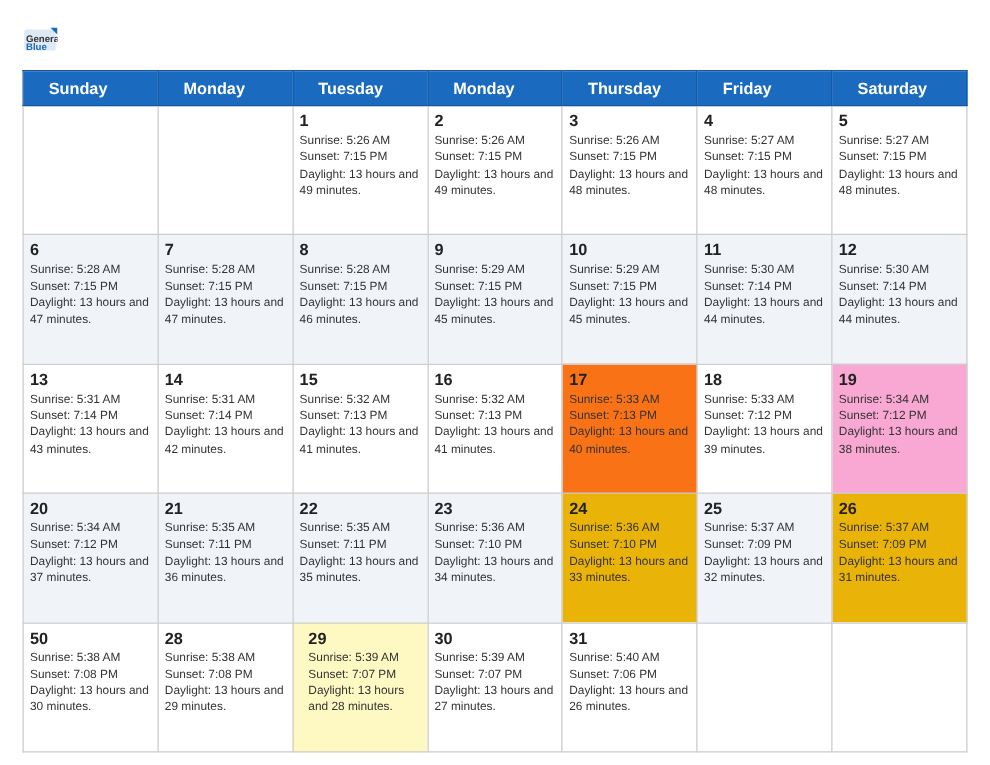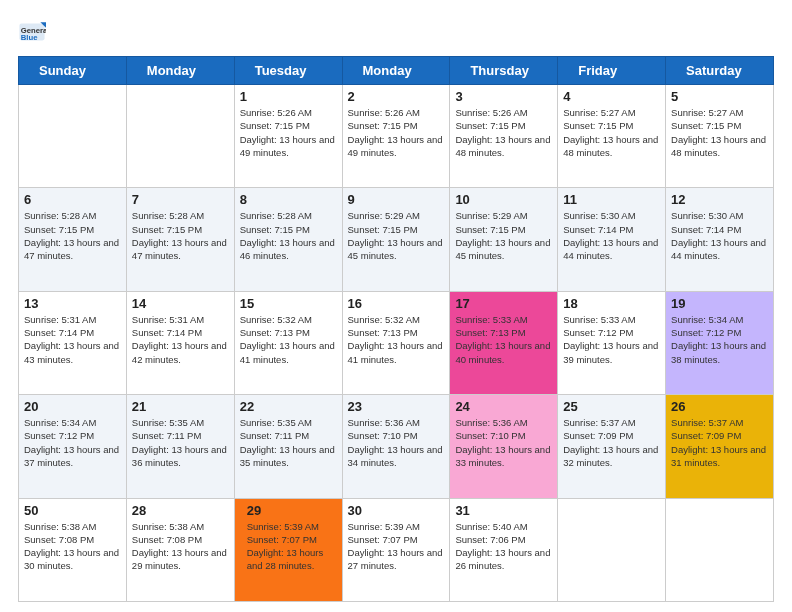--- a/index.html
+++ b/index.html
@@ -235,33 +235,33 @@
             <div class="day-info" style="white-space: pre-line;">Sunrise: 5:32 AM
 Sunset: 7:13 PM
 Daylight: 13 hours and 41 minutes.</div>
           </td>
           <td style="background: rgb(255, 255, 255);">
             <span class="day-num">16</span>
             <div class="day-info" style="white-space: pre-line;">Sunrise: 5:32 AM
 Sunset: 7:13 PM
 Daylight: 13 hours and 41 minutes.</div>
           </td>
-          <td style="background: #ec4899;">
+          <td style="background: #f97316;">
             <span class="day-num">17</span>
             <div class="day-info" style="white-space: pre-line;">Sunrise: 5:33 AM
 Sunset: 7:13 PM
 Daylight: 13 hours and 40 minutes.</div>
           </td>
           <td style="background: rgb(255, 255, 255);">
             <span class="day-num">18</span>
             <div class="day-info" style="white-space: pre-line;">Sunrise: 5:33 AM
 Sunset: 7:12 PM
 Daylight: 13 hours and 39 minutes.</div>
           </td>
-          <td style="background: #c4b5fd;">
+          <td style="background: #f9a8d4;">
             <span class="day-num">19</span>
             <div class="day-info" style="white-space: pre-line;">Sunrise: 5:34 AM
 Sunset: 7:12 PM
 Daylight: 13 hours and 38 minutes.</div>
           </td>
         </tr>
         <tr>
           <td style="background: rgb(240, 244, 249);">
             <span class="day-num">20</span>
             <div class="day-info" style="white-space: pre-line;">Sunrise: 5:34 AM
@@ -279,21 +279,21 @@
             <div class="day-info" style="white-space: pre-line;">Sunrise: 5:35 AM
 Sunset: 7:11 PM
 Daylight: 13 hours and 35 minutes.</div>
           </td>
           <td style="background: rgb(240, 244, 249);">
             <span class="day-num">23</span>
             <div class="day-info" style="white-space: pre-line;">Sunrise: 5:36 AM
 Sunset: 7:10 PM
 Daylight: 13 hours and 34 minutes.</div>
           </td>
-          <td style="background: #f9a8d4;">
+          <td style="background: #eab308;">
             <span class="day-num">24</span>
             <div class="day-info" style="white-space: pre-line;">Sunrise: 5:36 AM
 Sunset: 7:10 PM
 Daylight: 13 hours and 33 minutes.</div>
           </td>
           <td style="background: rgb(240, 244, 249);">
             <span class="day-num">25</span>
             <div class="day-info" style="white-space: pre-line;">Sunrise: 5:37 AM
 Sunset: 7:09 PM
 Daylight: 13 hours and 32 minutes.</div>
@@ -311,21 +311,21 @@
             <div class="day-info" style="white-space: pre-line;">Sunrise: 5:38 AM
 Sunset: 7:08 PM
 Daylight: 13 hours and 30 minutes.</div>
           </td>
           <td style="background: rgb(255, 255, 255);">
             <span class="day-num">28</span>
             <div class="day-info" style="white-space: pre-line;">Sunrise: 5:38 AM
 Sunset: 7:08 PM
 Daylight: 13 hours and 29 minutes.</div>
           </td>
-          <td style="background: #f97316; padding-left: 12px;">
+          <td style="background: #fef9c3; padding-left: 12px;">
             <span class="day-num">29</span>
             <div class="day-info" style="white-space: pre-line;">Sunrise: 5:39 AM
 Sunset: 7:07 PM
 Daylight: 13 hours and 28 minutes.</div>
           </td>
           <td style="background: rgb(255, 255, 255);">
             <span class="day-num">30</span>
             <div class="day-info" style="white-space: pre-line;">Sunrise: 5:39 AM
 Sunset: 7:07 PM
 Daylight: 13 hours and 27 minutes.</div>

